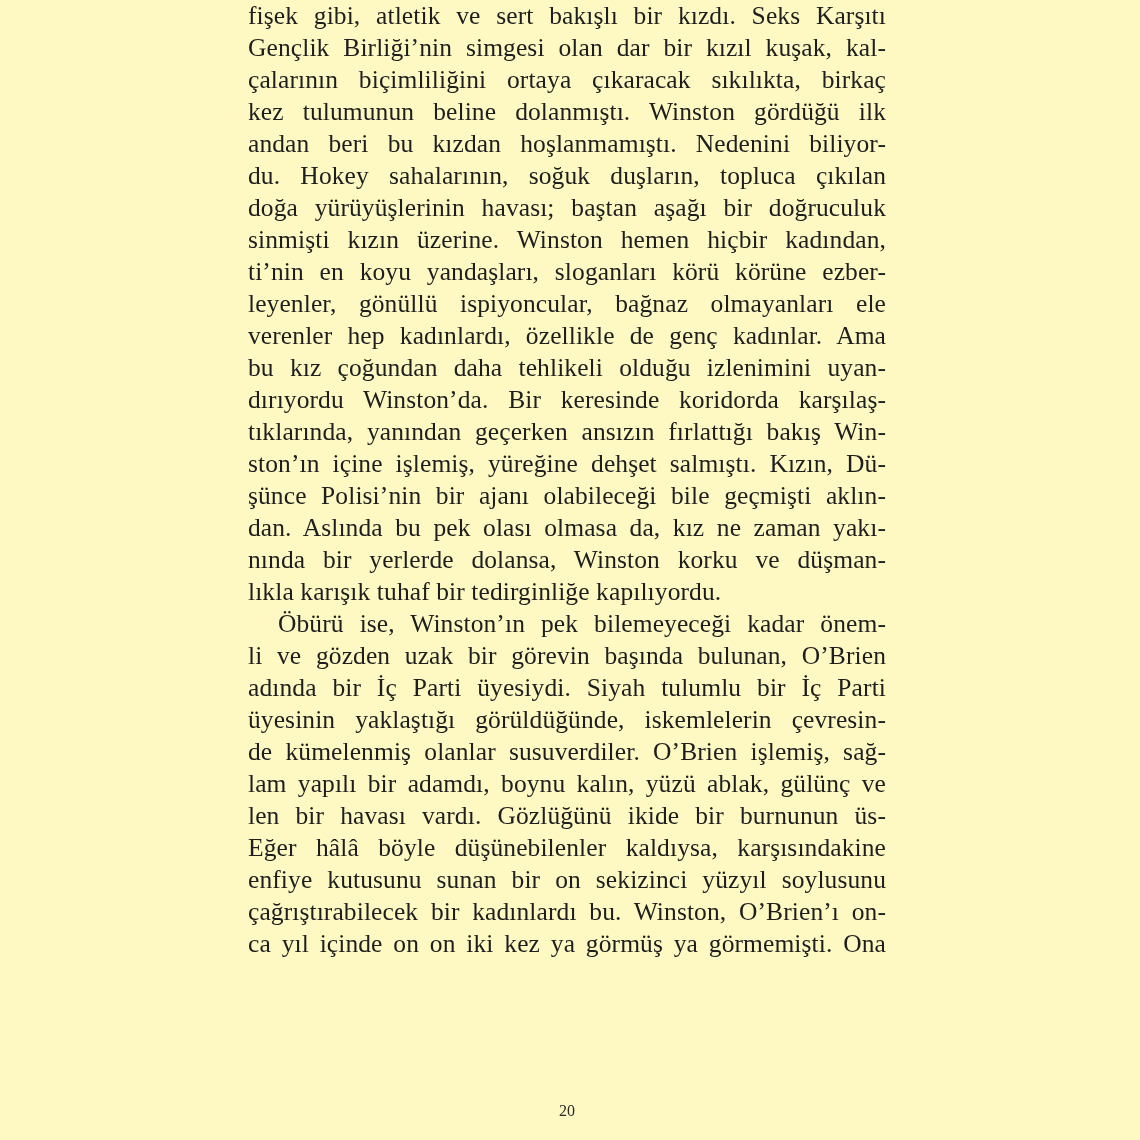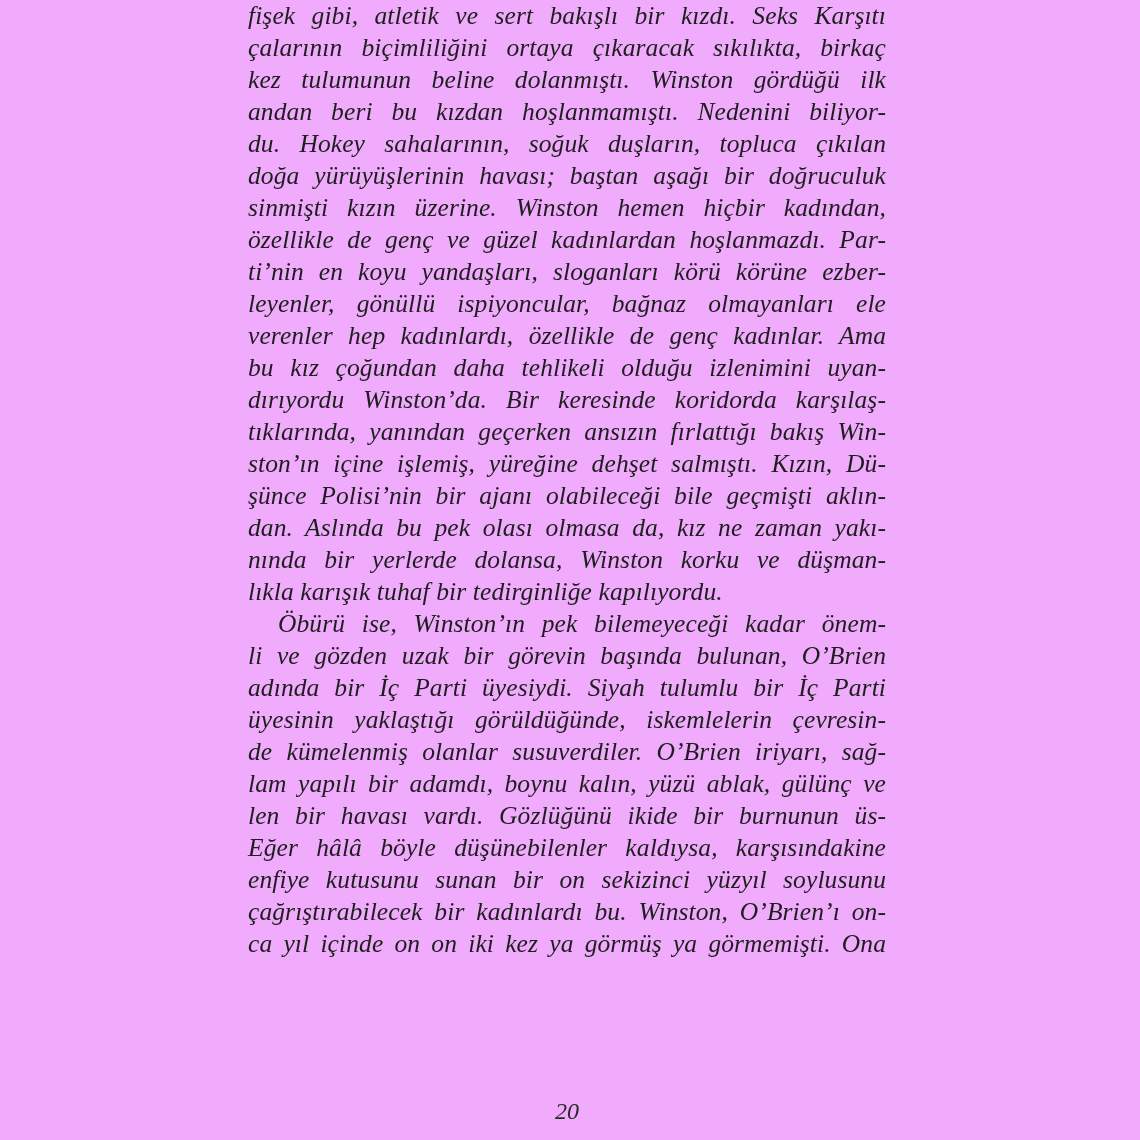--- a/index.html
+++ b/index.html
@@ -10,22 +10,21 @@
   body {
     width: 1140px;
     height: 1140px;
     position: relative;
     font-family: "Liberation Serif", "DejaVu Serif", serif;
     overflow: hidden;
   }
   .page {
     position: absolute;
     inset: 0;
-    background: #f0abfc;
-    font-style: italic;
+    background: #fef9c3;
   }
   .text-block {
     position: absolute;
     left: 248px;
     top: 0px;
     width: 638px;
     color: #1e1e1e;
     font-size: 25.5px;
     line-height: 32px;
     letter-spacing: 0.1px;
@@ -44,53 +43,53 @@
   .line.indent {
     text-indent: 30px;
   }
   .page-number {
     position: absolute;
     left: 248px;
     top: 1096px;
     width: 638px;
     text-align: center;
     color: #2a2a2a;
-    font-size: 24px;
+    font-size: 16px;
     line-height: 30px;
   }
 </style>
 </head>
 <body>
 
 <div class="page">
   <div class="text-block">
       <div class="line">fişek gibi, atletik ve sert bakışlı bir kızdı. Seks Karşıtı</div>
+      <div class="line">Gençlik Birliği’nin simgesi olan dar bir kızıl kuşak, kal-</div>
       <div class="line">çalarının biçimliliğini ortaya çıkaracak sıkılıkta, birkaç</div>
       <div class="line">kez tulumunun beline dolanmıştı. Winston gördüğü ilk</div>
       <div class="line">andan beri bu kızdan hoşlanmamıştı. Nedenini biliyor-</div>
       <div class="line">du. Hokey sahalarının, soğuk duşların, topluca çıkılan</div>
       <div class="line">doğa yürüyüşlerinin havası; baştan aşağı bir doğruculuk</div>
       <div class="line">sinmişti kızın üzerine. Winston hemen hiçbir kadından,</div>
-      <div class="line">özellikle de genç ve güzel kadınlardan hoşlanmazdı. Par-</div>
       <div class="line">ti’nin en koyu yandaşları, sloganları körü körüne ezber-</div>
       <div class="line">leyenler, gönüllü ispiyoncular, bağnaz olmayanları ele</div>
       <div class="line">verenler hep kadınlardı, özellikle de genç kadınlar. Ama</div>
       <div class="line">bu kız çoğundan daha tehlikeli olduğu izlenimini uyan-</div>
       <div class="line">dırıyordu Winston’da. Bir keresinde koridorda karşılaş-</div>
       <div class="line">tıklarında, yanından geçerken ansızın fırlattığı bakış Win-</div>
       <div class="line">ston’ın içine işlemiş, yüreğine dehşet salmıştı. Kızın, Dü-</div>
       <div class="line">şünce Polisi’nin bir ajanı olabileceği bile geçmişti aklın-</div>
       <div class="line">dan. Aslında bu pek olası olmasa da, kız ne zaman yakı-</div>
       <div class="line">nında bir yerlerde dolansa, Winston korku ve düşman-</div>
       <div class="line no-justify">lıkla karışık tuhaf bir tedirginliğe kapılıyordu.</div>
       <div class="line indent">Öbürü ise, Winston’ın pek bilemeyeceği kadar önem-</div>
       <div class="line">li ve gözden uzak bir görevin başında bulunan, O’Brien</div>
       <div class="line">adında bir İç Parti üyesiydi. Siyah tulumlu bir İç Parti</div>
       <div class="line">üyesinin yaklaştığı görüldüğünde, iskemlelerin çevresin-</div>
-      <div class="line">de kümelenmiş olanlar susuverdiler. O’Brien iriyarı, sağ-</div>
+      <div class="line">de kümelenmiş olanlar susuverdiler. O’Brien işlemiş, sağ-</div>
       <div class="line">lam yapılı bir adamdı, boynu kalın, yüzü ablak, gülünç ve</div>
       <div class="line">len bir havası vardı. Gözlüğünü ikide bir burnunun üs-</div>
       <div class="line">Eğer hâlâ böyle düşünebilenler kaldıysa, karşısındakine</div>
       <div class="line">enfiye kutusunu sunan bir on sekizinci yüzyıl soylusunu</div>
       <div class="line">çağrıştırabilecek bir kadınlardı bu. Winston, O’Brien’ı on-</div>
       <div class="line">ca yıl içinde on on iki kez ya görmüş ya görmemişti. Ona</div>
     </div>
   <div class="page-number">20</div>
 </div>
 

